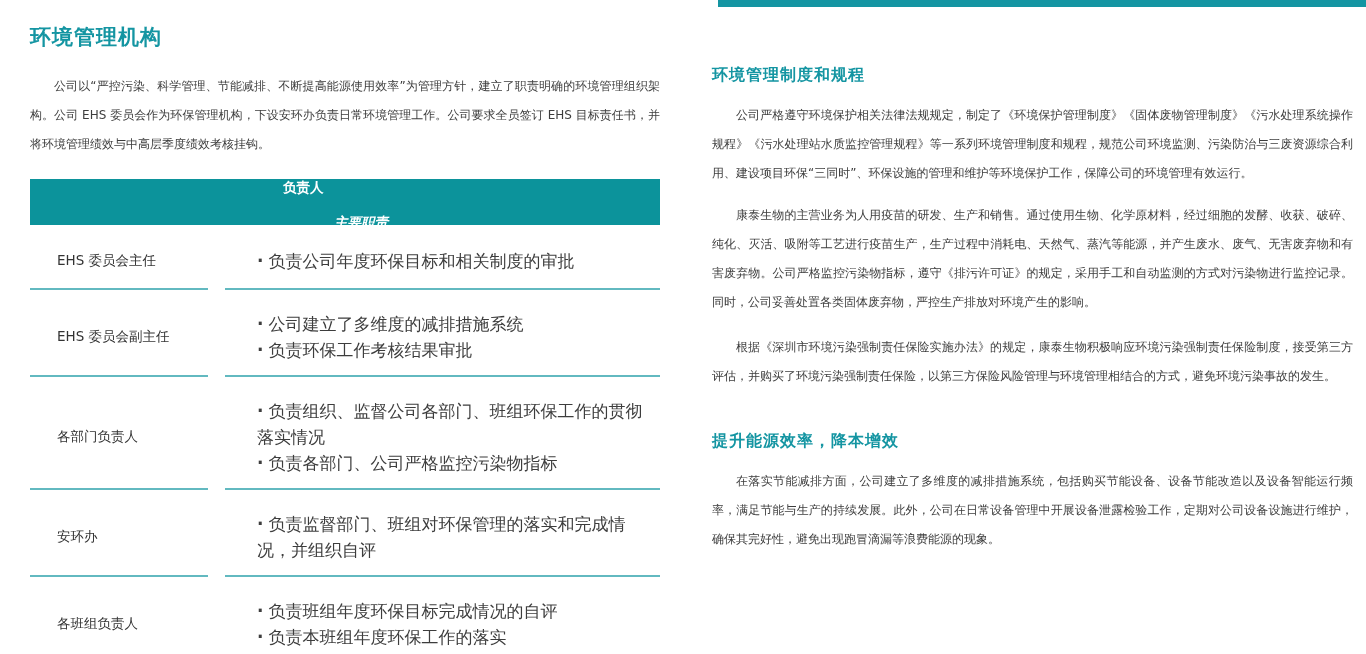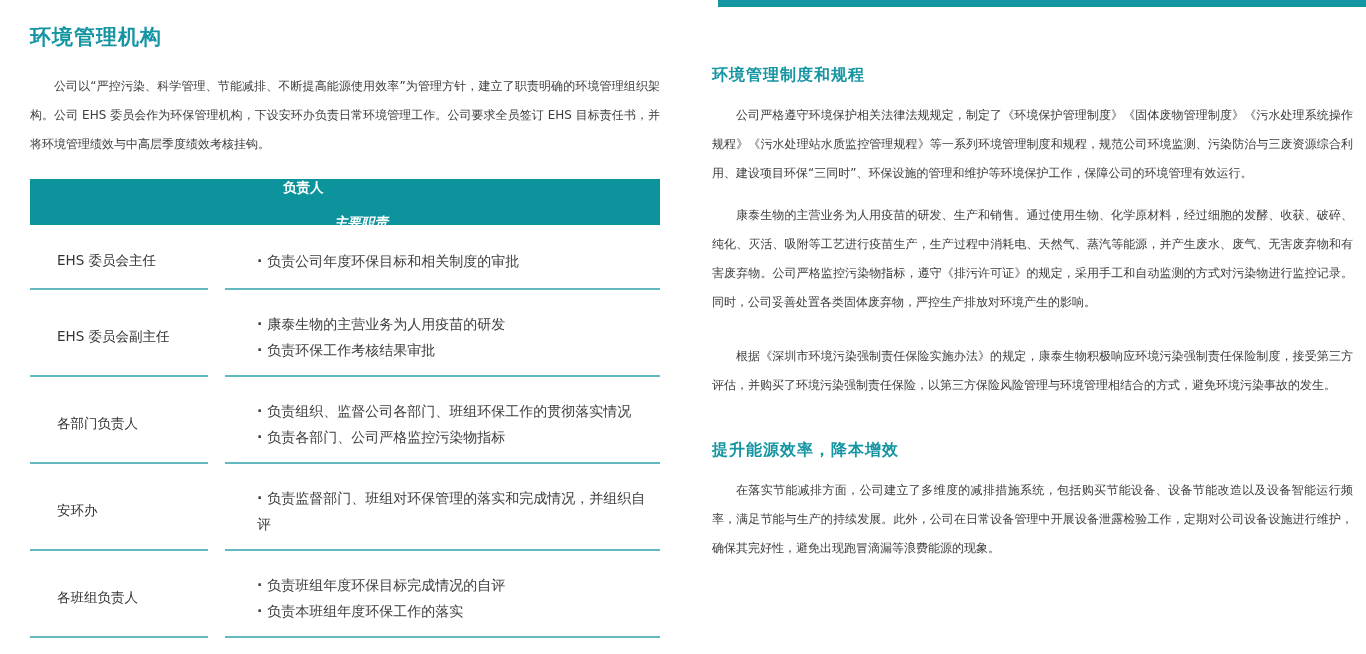--- a/index.html
+++ b/index.html
@@ -32,28 +32,28 @@
   .thead .th2{flex:1;padding-left:32px;font-style:italic;}
   .trow{display:flex;gap:17px;margin-top:9px;}
   .cell-role{
     width:178px;padding:10px 6px 10px 27px;display:flex;align-items:center;
     border-bottom:2px solid var(--sep);font-size:13.5px;color:#333333;min-height:56px;
   }
   .cell-duties{
     flex:1;padding:12px 12px 12px 32px;display:flex;flex-direction:column;justify-content:center;
     border-bottom:2px solid var(--sep);min-height:56px;
   }
-  .duty{font-size:14px;line-height:26px;color:var(--text);text-align:left;}
+  .duty{font-size:17px;line-height:26px;color:var(--text);text-align:left;}
   .duty::before{content:"·";font-weight:bold;margin-right:5px;}
 
   
   .sec h2.title2{color:var(--accent);font-size:16px;line-height:26px;font-weight:bold;margin:37px 0 0;letter-spacing:1px;}
   .sec:first-of-type h2.title2{margin-top:0;}
   .sec p.body-text{margin:13px 0 0;}
-  .sec p.body-text + p.body-text{margin-top:25px;}
+  .sec p.body-text + p.body-text{margin-top:16px;}
 </style>
 </head>
 <body>
 
 <div class="topbar"></div>
 
 <div class="page">
 
   <div class="col-left">
     <h1 class="title">环境管理机构</h1>
@@ -71,21 +71,21 @@
 
               <div class="duty">负责公司年度环保目标和相关制度的审批</div>
 
           </div>
         </div>
 
         <div class="trow">
           <div class="cell-role">EHS 委员会副主任</div>
           <div class="cell-duties">
 
-              <div class="duty">康泰生物的主营业务为人用疫苗的研发</div>
+              <div class="duty">公司建立了多维度的减排措施系统</div>
 
               <div class="duty">负责环保工作考核结果审批</div>
 
           </div>
         </div>
 
         <div class="trow">
           <div class="cell-role">各部门负责人</div>
           <div class="cell-duties">
 

